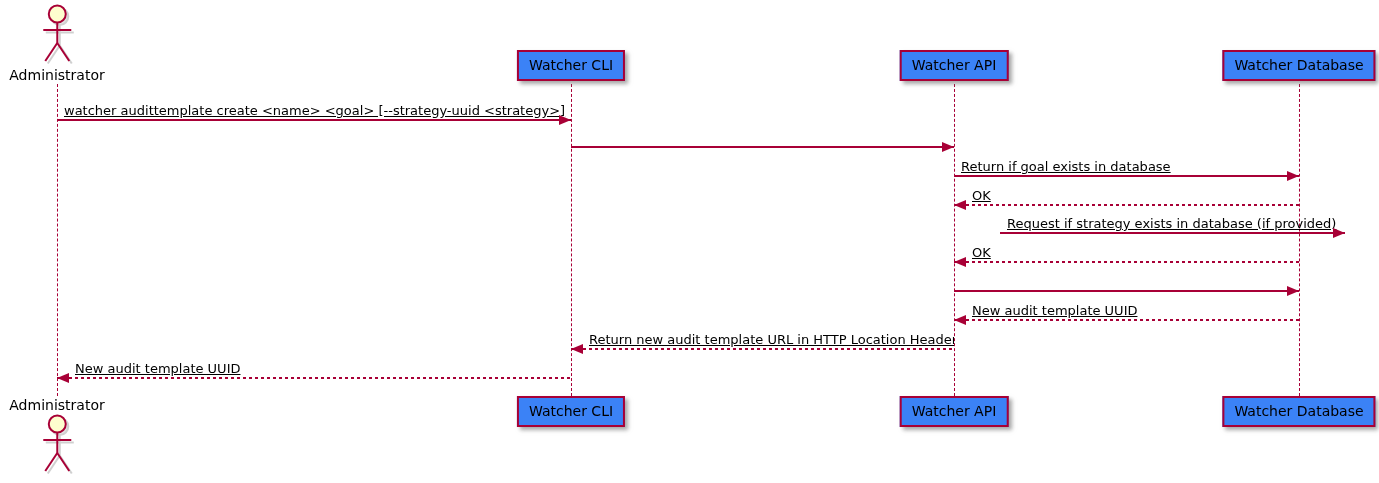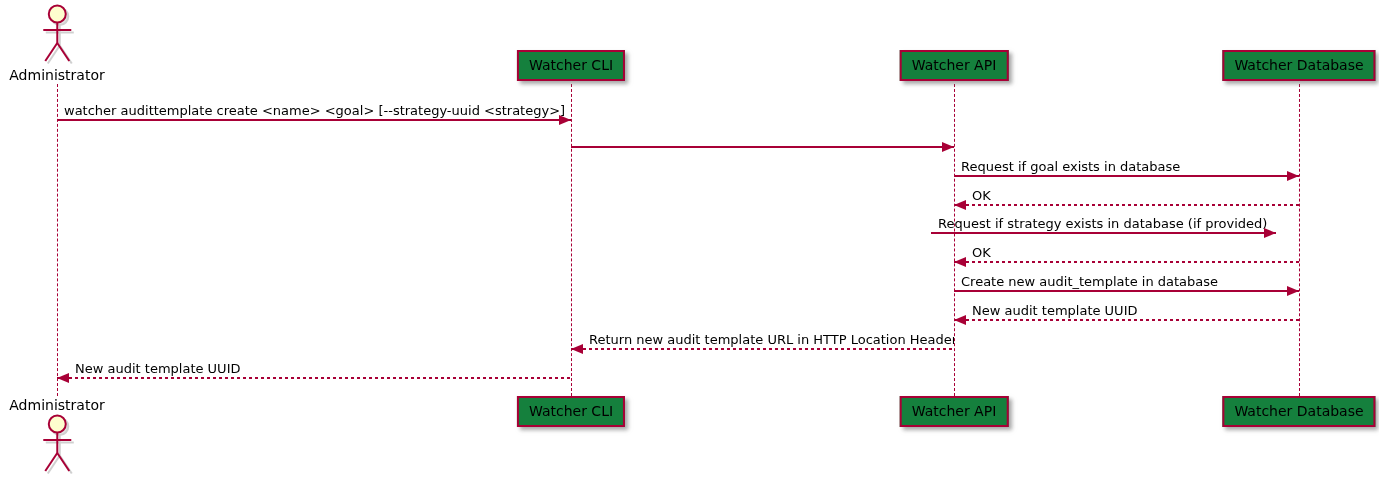--- a/index.html
+++ b/index.html
@@ -13,21 +13,21 @@
   .lifeline{
     position:absolute;
     width:0;
     border-left:1.5px dashed #A80036;
     top:84px;
     height:312px;
   }
   .participant{
     position:absolute;
     transform:translateX(-50%);
-    background:#15803d;
+    background:#3b82f6;
     border:2px solid #A80036;
     color:#000;
     font-size:14px;
     line-height:17px;
     padding:5px 10px;
     white-space:nowrap;
     box-shadow:3px 3px 4px rgba(110,110,110,0.6);
   }
   .actor{
     position:absolute;
@@ -49,20 +49,21 @@
     height:22px;
   }
   .msg-label{
     position:absolute;
     top:0;left:0;right:0;
     font-size:13px;
     line-height:16px;
     color:#000;
     white-space:nowrap;
     overflow:hidden;
+    text-decoration:underline;
   }
   .pad-solid{padding-left:7px;}
   .pad-dashed{padding-left:18px;}
   .msg-line{
     position:absolute;
     left:0;right:0;
     top:16px;
     height:1.5px;
   }
   .line-solid{background:#A80036;}
@@ -149,45 +150,44 @@
     <div class="msg-line line-solid"></div>
     <div class="arrowhead arrow-right"></div>
   </div>
 
   <div class="message" style="left:571px;top:130px;width:383px">
     <div class="msg-line line-solid"></div>
     <div class="arrowhead arrow-right"></div>
   </div>
 
   <div class="message" style="left:954px;top:159px;width:345px">
-    <div class="msg-label pad-solid">Request if goal exists in database</div>
+    <div class="msg-label pad-solid">Return if goal exists in database</div>
     <div class="msg-line line-solid"></div>
     <div class="arrowhead arrow-right"></div>
   </div>
 
   <div class="message" style="left:954px;top:188px;width:345px">
     <div class="msg-label pad-dashed">OK</div>
     <div class="msg-line line-dashed"></div>
     <div class="arrowhead arrow-left"></div>
   </div>
 
-  <div class="message" style="left:931px;top:216px;width:345px">
+  <div class="message" style="left:1000px;top:216px;width:345px">
     <div class="msg-label pad-solid">Request if strategy exists in database (if provided)</div>
     <div class="msg-line line-solid"></div>
     <div class="arrowhead arrow-right"></div>
   </div>
 
   <div class="message" style="left:954px;top:245px;width:345px">
     <div class="msg-label pad-dashed">OK</div>
     <div class="msg-line line-dashed"></div>
     <div class="arrowhead arrow-left"></div>
   </div>
 
   <div class="message" style="left:954px;top:274px;width:345px">
-    <div class="msg-label pad-solid">Create new audit_template in database</div>
     <div class="msg-line line-solid"></div>
     <div class="arrowhead arrow-right"></div>
   </div>
 
   <div class="message" style="left:954px;top:303px;width:345px">
     <div class="msg-label pad-dashed">New audit template UUID</div>
     <div class="msg-line line-dashed"></div>
     <div class="arrowhead arrow-left"></div>
   </div>
 

